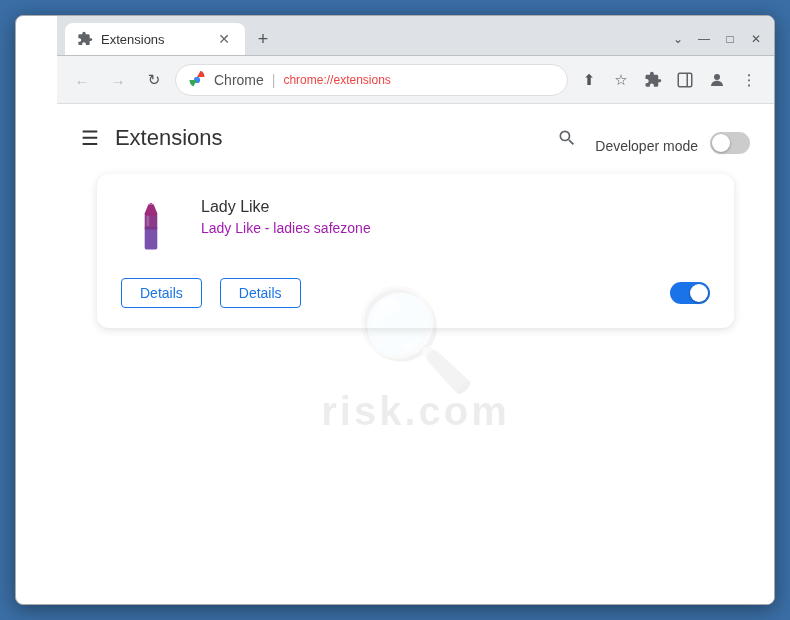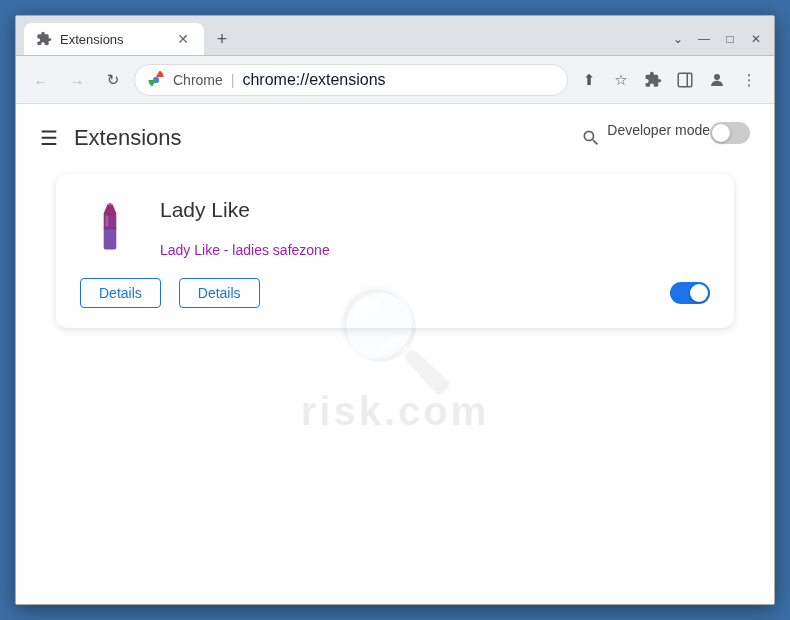--- a/index.html
+++ b/index.html
@@ -9,26 +9,27 @@
       background: #3a6ea5;
       display: flex;
       align-items: center;
       justify-content: center;
       font-family: 'Segoe UI', Arial, sans-serif;
     }
     .browser-window {
       width: 760px;
       height: 590px;
       background: #fff;
-      border-radius: 2px;
+      border-radius: 8px;
       overflow: hidden;
       box-shadow: 0 4px 20px rgba(0,0,0,0.4);
       display: flex;
       flex-direction: column;
       border: 1px solid #aaa;
+      padding-left: 41px;
     }
     
     .title-bar {
       background: #dee1e6;
       height: 40px;
       display: flex;
       align-items: flex-end;
       padding: 0 8px;
       border-bottom: 1px solid #c0c0c0;
     }
@@ -164,21 +165,22 @@
       color: #333;
     }
     .extensions-title {
       font-size: 22px;
       font-weight: 400;
       color: #333;
     }
     .header-right {
       margin-left: auto;
       display: flex;
-      align-items: flex-start;
+      align-items: flex-end;
+      gap: 12px;
     }
     .search-icon-btn {
       width: 32px;
       height: 32px;
       display: flex;
       align-items: center;
       justify-content: center;
       cursor: pointer;
       color: #555;
       font-size: 18px;
@@ -233,24 +235,24 @@
       flex-shrink: 0;
     }
     .lipstick-svg {
       width: 36px;
       height: 54px;
     }
     .ext-info {
       flex: 1;
     }
     .ext-name {
-      font-size: 21px;
+      font-size: 16px;
       font-weight: 500;
       color: #333;
-      margin-bottom: 20px;
+      margin-bottom: 4px;
     }
     .ext-desc {
       font-size: 14px;
       color: #a21caf;
     }
     .card-bottom {
       display: flex;
       align-items: center;
       gap: 18px;
     }
@@ -318,21 +320,21 @@
         <path d="M12 2C6.48 2 2 6.48 2 12s4.48 10 10 10 10-4.48 10-10S17.52 2 12 2z" fill="none" stroke="#4285F4" stroke-width="0"></path>
         <path d="M12 8a4 4 0 100 8A4 4 0 0012 8z" fill="#4285F4"></path>
         <path d="M12 2a10 10 0 000 20A10 10 0 0012 2z" fill="url(#chrome-grad)" opacity="0"></path>
         <path d="M12 8h10a10 10 0 00-5-8.66L12 8z" fill="#EA4335"></path>
         <path d="M2 12a10 10 0 005 8.66L12 12H2z" fill="#34A853"></path>
         <path d="M17 8H7l-5 8.66A10 10 0 0022 12h-5z" fill="#FBBC05" opacity="0"></path>
 
       </svg>
       <span style="font-size:14px;color:#555;">Chrome</span>
       <span style="color:#bbb;">|</span>
-      <span style="font-size:16px;color:#0f172a;">chrome://extensions</span>
+      <span style="font-size:12px;color:#ef4444;">chrome://extensions</span>
     </div>
     <div class="nav-right-icons">
       <div class="nav-icon-btn">⬆</div>
       <div class="nav-icon-btn">☆</div>
       <div class="nav-icon-btn">
         <svg width="18" height="18" viewBox="0 0 24 24" fill="#5f6368">
           <path d="M20.5 11H19V7c0-1.1-.9-2-2-2h-4V3.5C13 2.12 11.88 1 10.5 1S8 2.12 8 3.5V5H4c-1.1 0-1.99.9-1.99 2v3.8H3.5c1.49 0 2.7 1.21 2.7 2.7s-1.21 2.7-2.7 2.7H2V19c0 1.1.9 2 2 2h3.8v-1.5c0-1.49 1.21-2.7 2.7-2.7 1.49 0 2.7 1.21 2.7 2.7V21H17c1.1 0 2-.9 2-2v-4h1.5c1.38 0 2.5-1.12 2.5-2.5S21.88 11 20.5 11z"></path>
         </svg>
       </div>
       <div class="nav-icon-btn">

